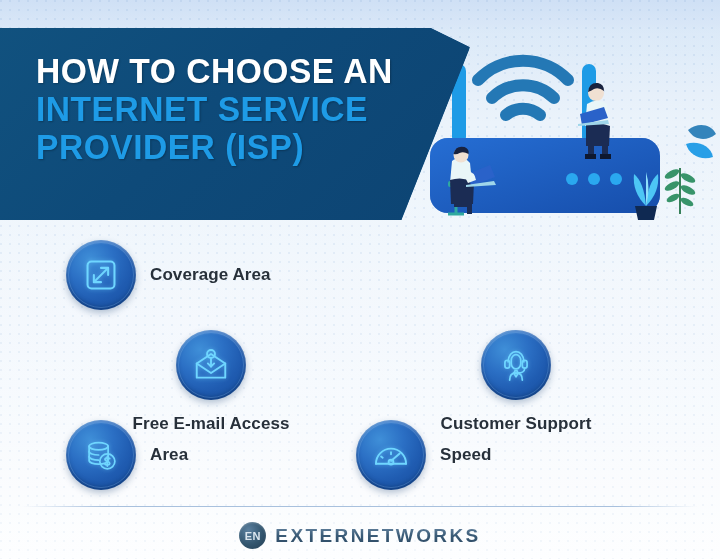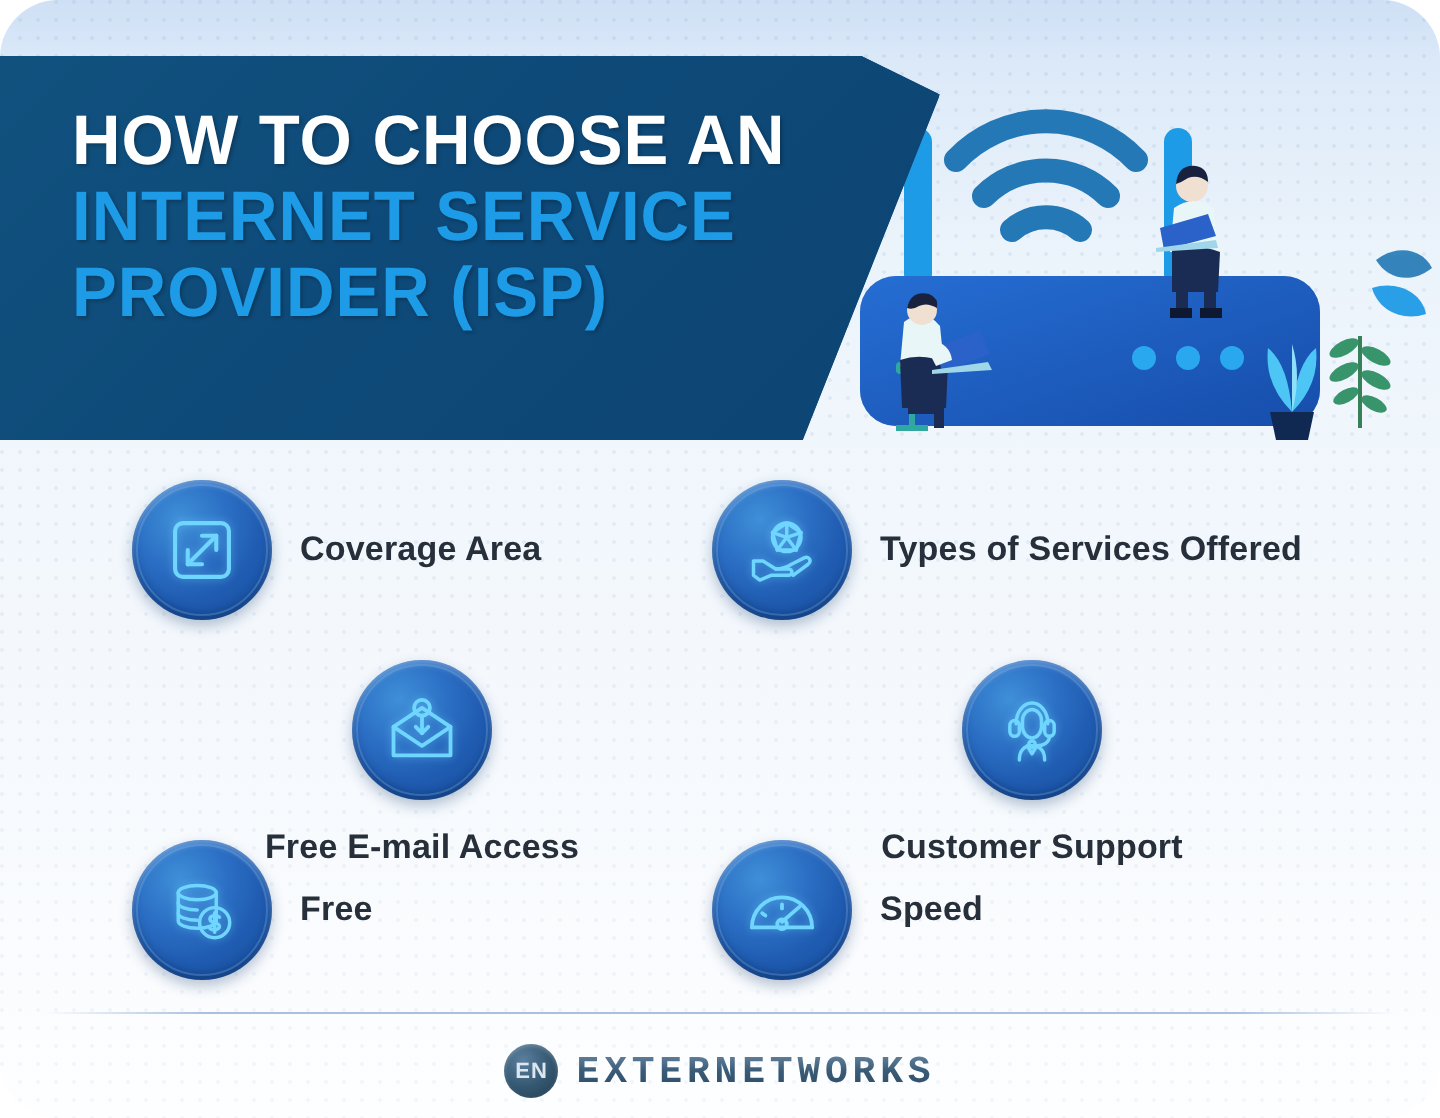--- a/index.html
+++ b/index.html
@@ -19,21 +19,20 @@
     overflow: hidden;
     background:
       linear-gradient(180deg,
         #cfe0f5 0%,
         #dbe9f8 6%,
         #e9f2fb 22%,
         #eef5fc 45%,
         #f2f7fd 70%,
         #f7fafe 88%,
         #fbfdff 100%);
-    border-radius: 29px;
   }
 
   
   #texture {
     position: absolute;
     inset: 0;
     background-image:
       radial-gradient(circle at 1px 1px, rgba(140,175,215,0.20) 0.9px, transparent 1.1px);
     background-size: 9px 9px;
     pointer-events: none;
@@ -186,21 +185,21 @@
     box-shadow: inset 0 1px 2px rgba(255,255,255,0.25);
   }
   #logo-mark span {
     font-family: "Liberation Sans", sans-serif;
     font-weight: bold;
     font-size: 11px;
     color: #dbe6ef;
     letter-spacing: 0.5px;
   }
   #logo-text {
-    font-family: Liberation Mono, monospace;
+    font-family: Liberation Sans, sans-serif;
     font-weight: bold;
     font-size: 19px;
     letter-spacing: 2.4px;
     color: #3c5c78;
     background: linear-gradient(180deg, #6e8ca8 0%, #3a5b77 48%, #2b4761 100%);
     -webkit-background-clip: text;
     background-clip: text;
     -webkit-text-fill-color: transparent;
   }
 </style>
@@ -330,39 +329,23 @@
         <svg viewBox="0 0 48 48" xmlns="http://www.w3.org/2000/svg" fill="none" stroke="#6fd6ff" stroke-width="2.2" stroke-linecap="round" stroke-linejoin="round">
           <ellipse cx="21" cy="13" rx="12" ry="4.5"></ellipse>
           <path d="M9 13 L 9 31 C 9 33.5 14.4 35.5 21 35.5 C 27.6 35.5 33 33.5 33 31 L 33 13"></path>
           <path d="M9 19.5 C 9 22 14.4 24 21 24"></path>
           <path d="M9 26 C 9 28.5 14.4 30.5 21 30.5"></path>
           <circle cx="32" cy="32" r="9.5" fill="none"></circle>
           <path d="M35 28.5 C 34 27.4 29 27 29 29.8 C 29 32.4 35 31.6 35 34.3 C 35 37 30 36.8 29 35.6"></path>
           <line x1="32" y1="25.8" x2="32" y2="38"></line>
         </svg>
       </div>
-      <div class="item-label">Free</div>
-    </div>
-
-    <div class="item col-right row-0">
-      <div class="icon-badge">
-        <svg viewBox="0 0 48 48" xmlns="http://www.w3.org/2000/svg" fill="none" stroke="#6fd6ff" stroke-width="2.2" stroke-linecap="round" stroke-linejoin="round">
-          <circle cx="27" cy="16" r="9"></circle>
-          <path d="M27 7 L 36 13 L 33 24 L 21 24 L 18 13 Z"></path>
-          <line x1="27" y1="7" x2="27" y2="16"></line>
-          <line x1="36" y1="13" x2="27" y2="16"></line>
-          <line x1="33" y1="24" x2="27" y2="16"></line>
-          <line x1="21" y1="24" x2="27" y2="16"></line>
-          <line x1="18" y1="13" x2="27" y2="16"></line>
-          <path d="M6 31 L 12 31 L 20 36 L 28 36 C 31 36 31 40 28 40 L 17 40 L 10 43 L 6 40 Z"></path>
-          <path d="M20 36 C 24 36 27 35 30 33 L 38 29 C 41 27.5 43 31 40.5 33 L 31 40"></path>
-        </svg>
-      </div>
-      <div class="item-label">Types of Services Offered</div>
-    </div>
+      <div class="item-label">Area</div>
+    </div>
+
 
     <div class="item col-right row-2">
       <div class="icon-badge">
         <svg viewBox="0 0 48 48" xmlns="http://www.w3.org/2000/svg" fill="none" stroke="#6fd6ff" stroke-width="2.4" stroke-linecap="round" stroke-linejoin="round">
           <path d="M5 35 A 19 19 0 0 1 43 35"></path>
           <line x1="5" y1="35" x2="43" y2="35"></line>
           <line x1="24" y1="31.5" x2="35" y2="22"></line>
           <circle cx="24" cy="33" r="3"></circle>
           <line x1="11.5" y1="26" x2="13.5" y2="27.5"></line>
           <line x1="24" y1="20.5" x2="24" y2="23"></line>

